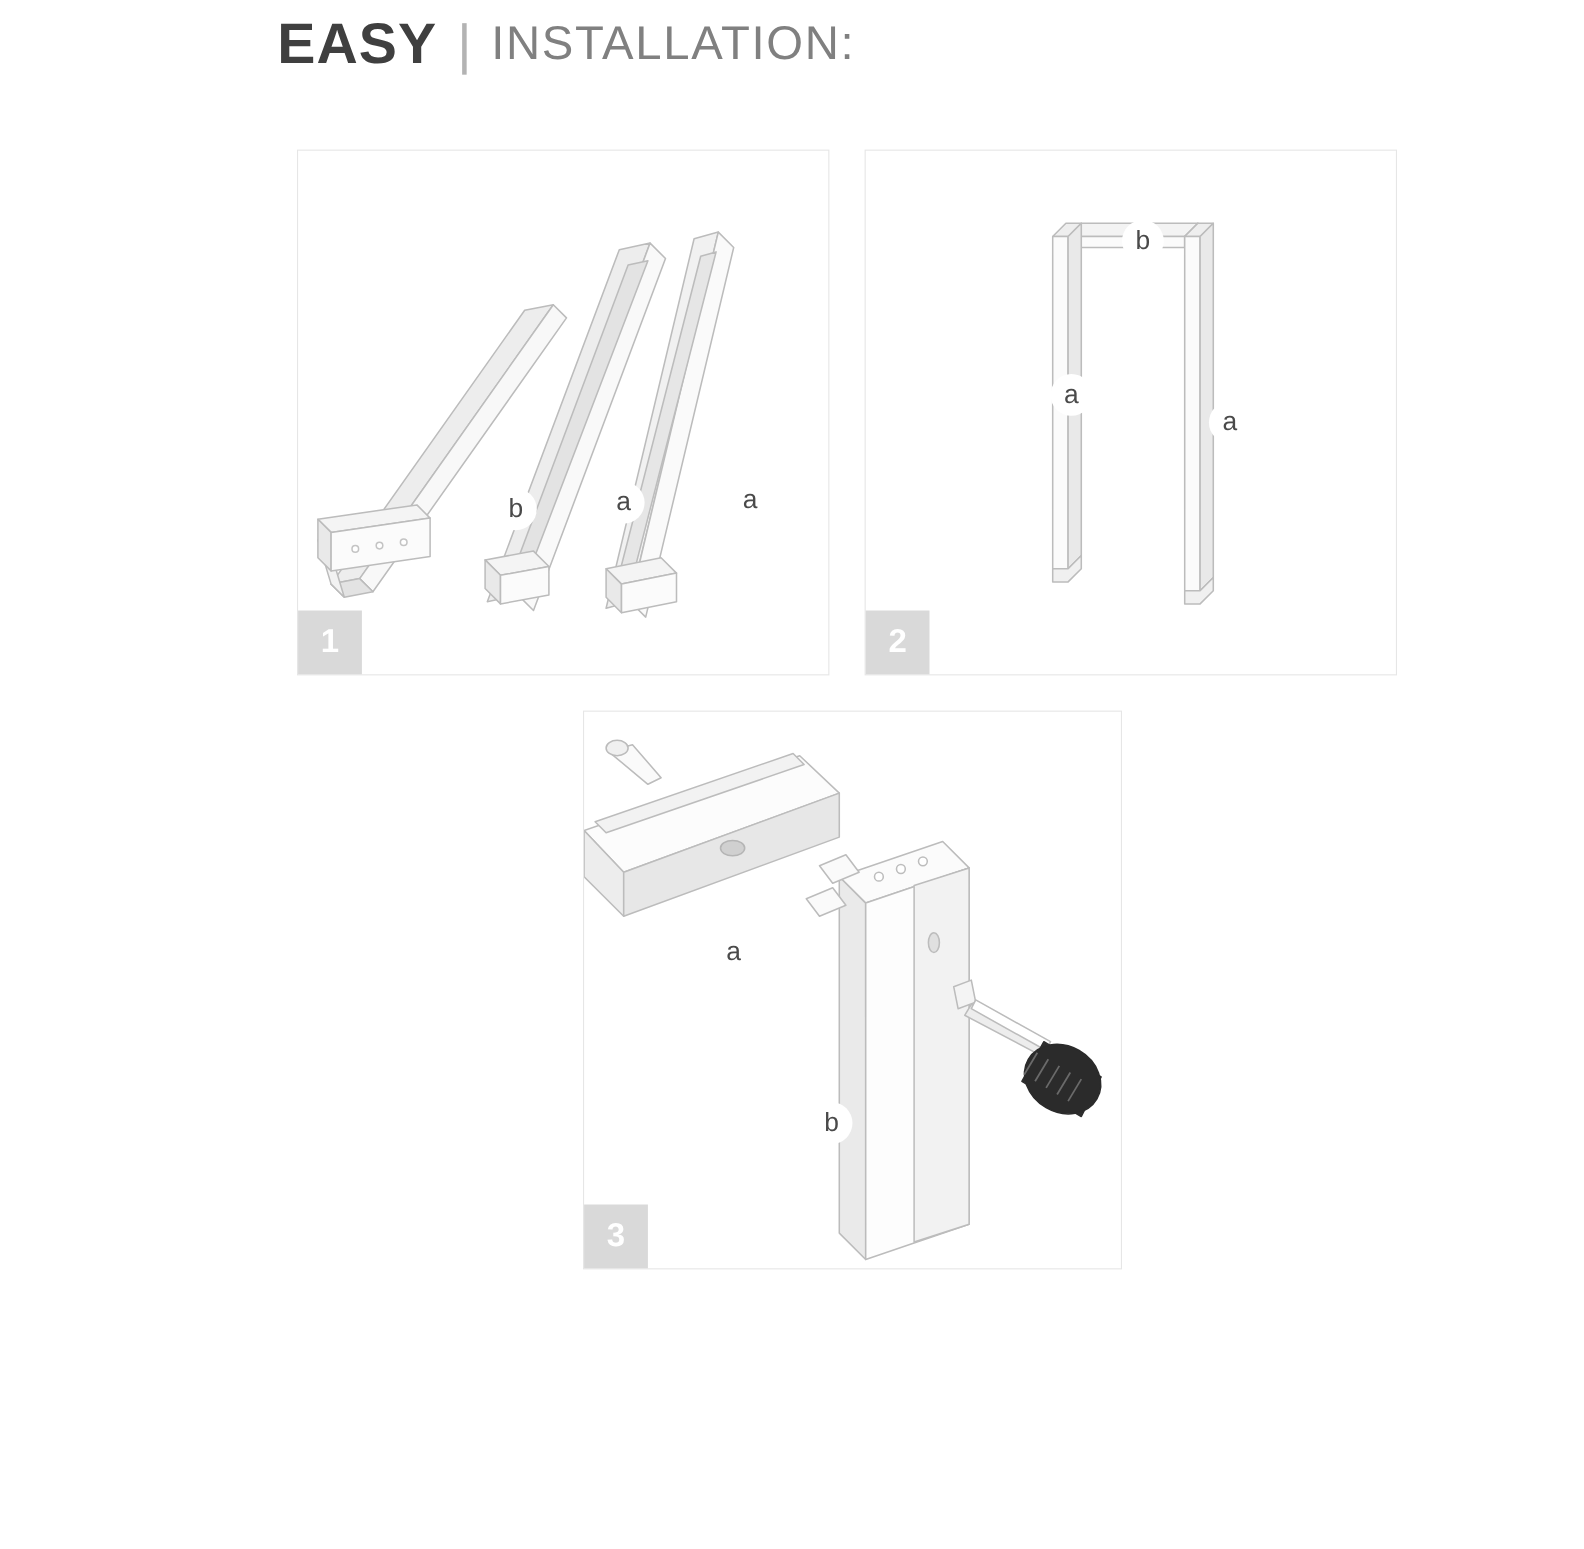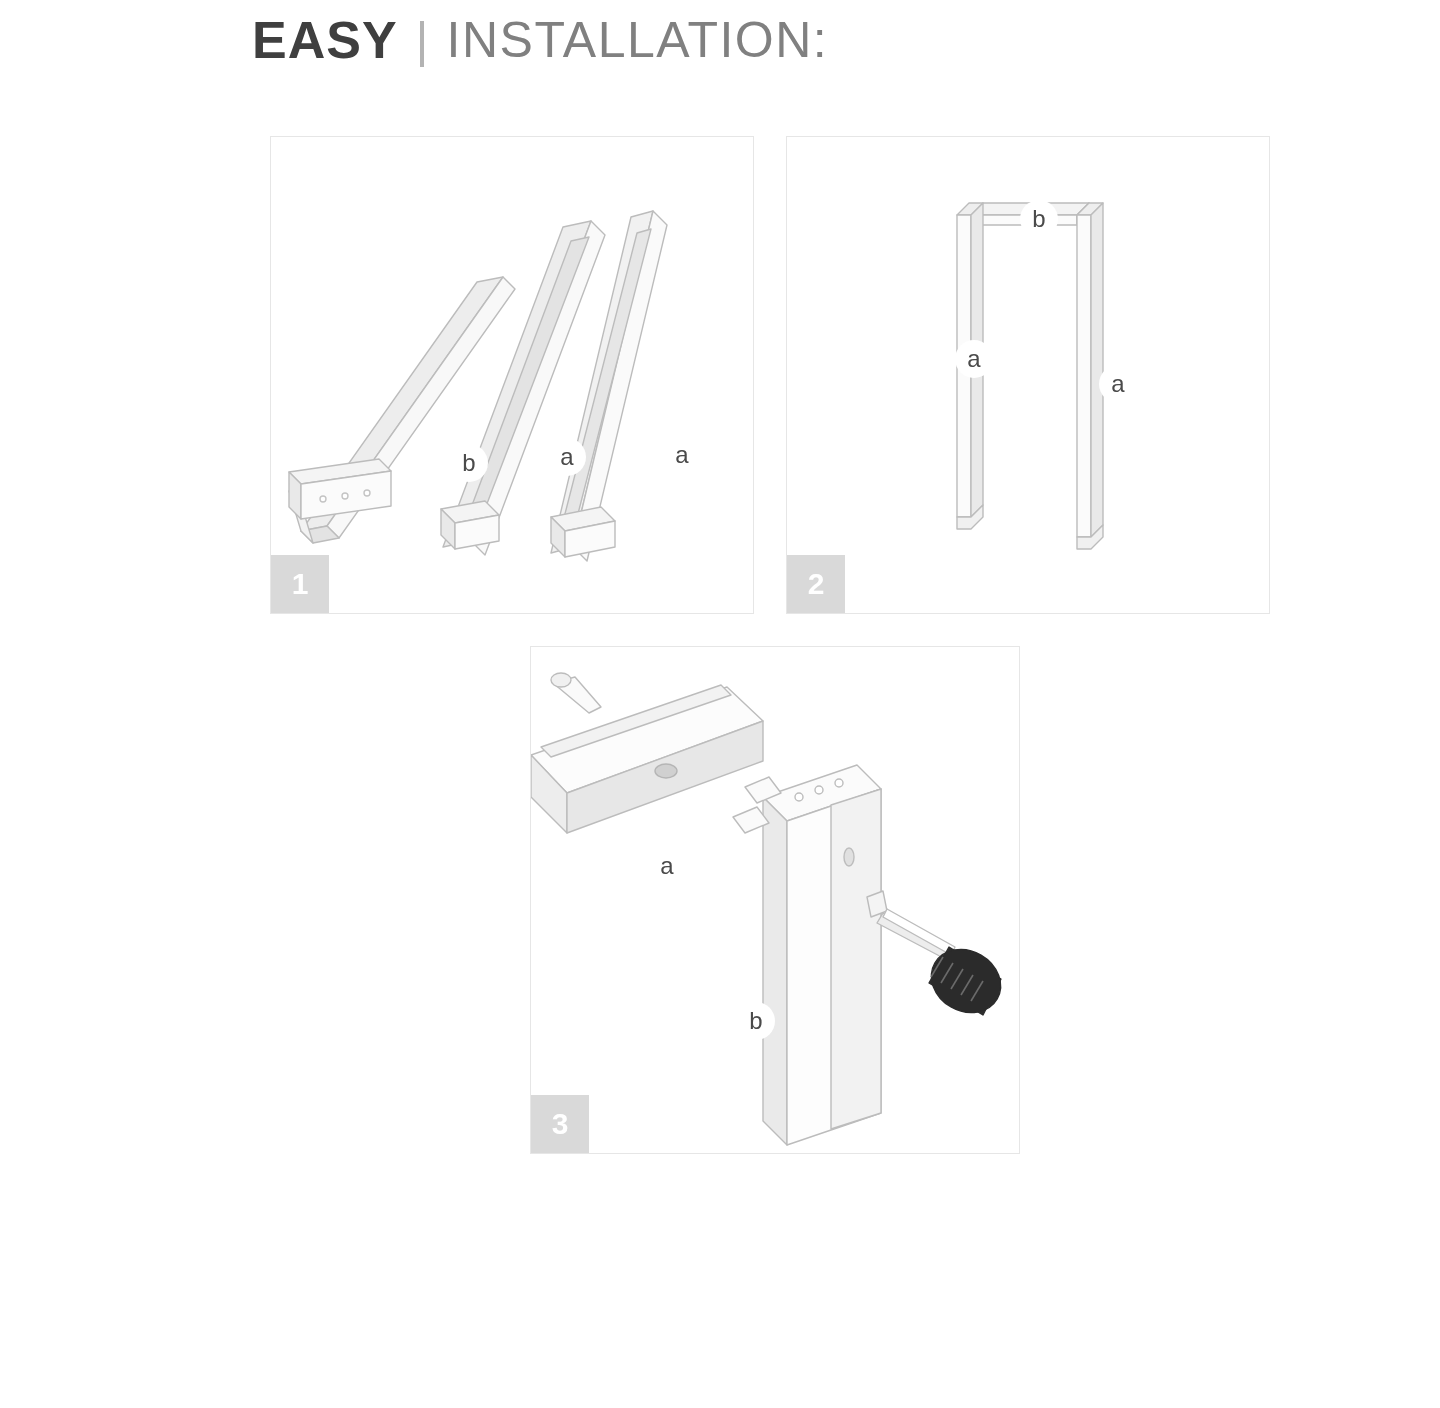--- a/index.html
+++ b/index.html
@@ -32,21 +32,21 @@
     letter-spacing: 1px;
     color: #3f3f3f;
   }
   #header .sep {
     font-size: 50px;
     font-weight: 300;
     color: #b3b3b3;
     margin: 0 18px;
   }
   #header .word-light {
-    font-size: 50px;
+    font-size: 43px;
     font-weight: 300;
     letter-spacing: 1.5px;
     color: #808080;
   }
 
   
   .panel {
     position: absolute;
     border: 1px solid #e6e6e6;
     background: #ffffff;

